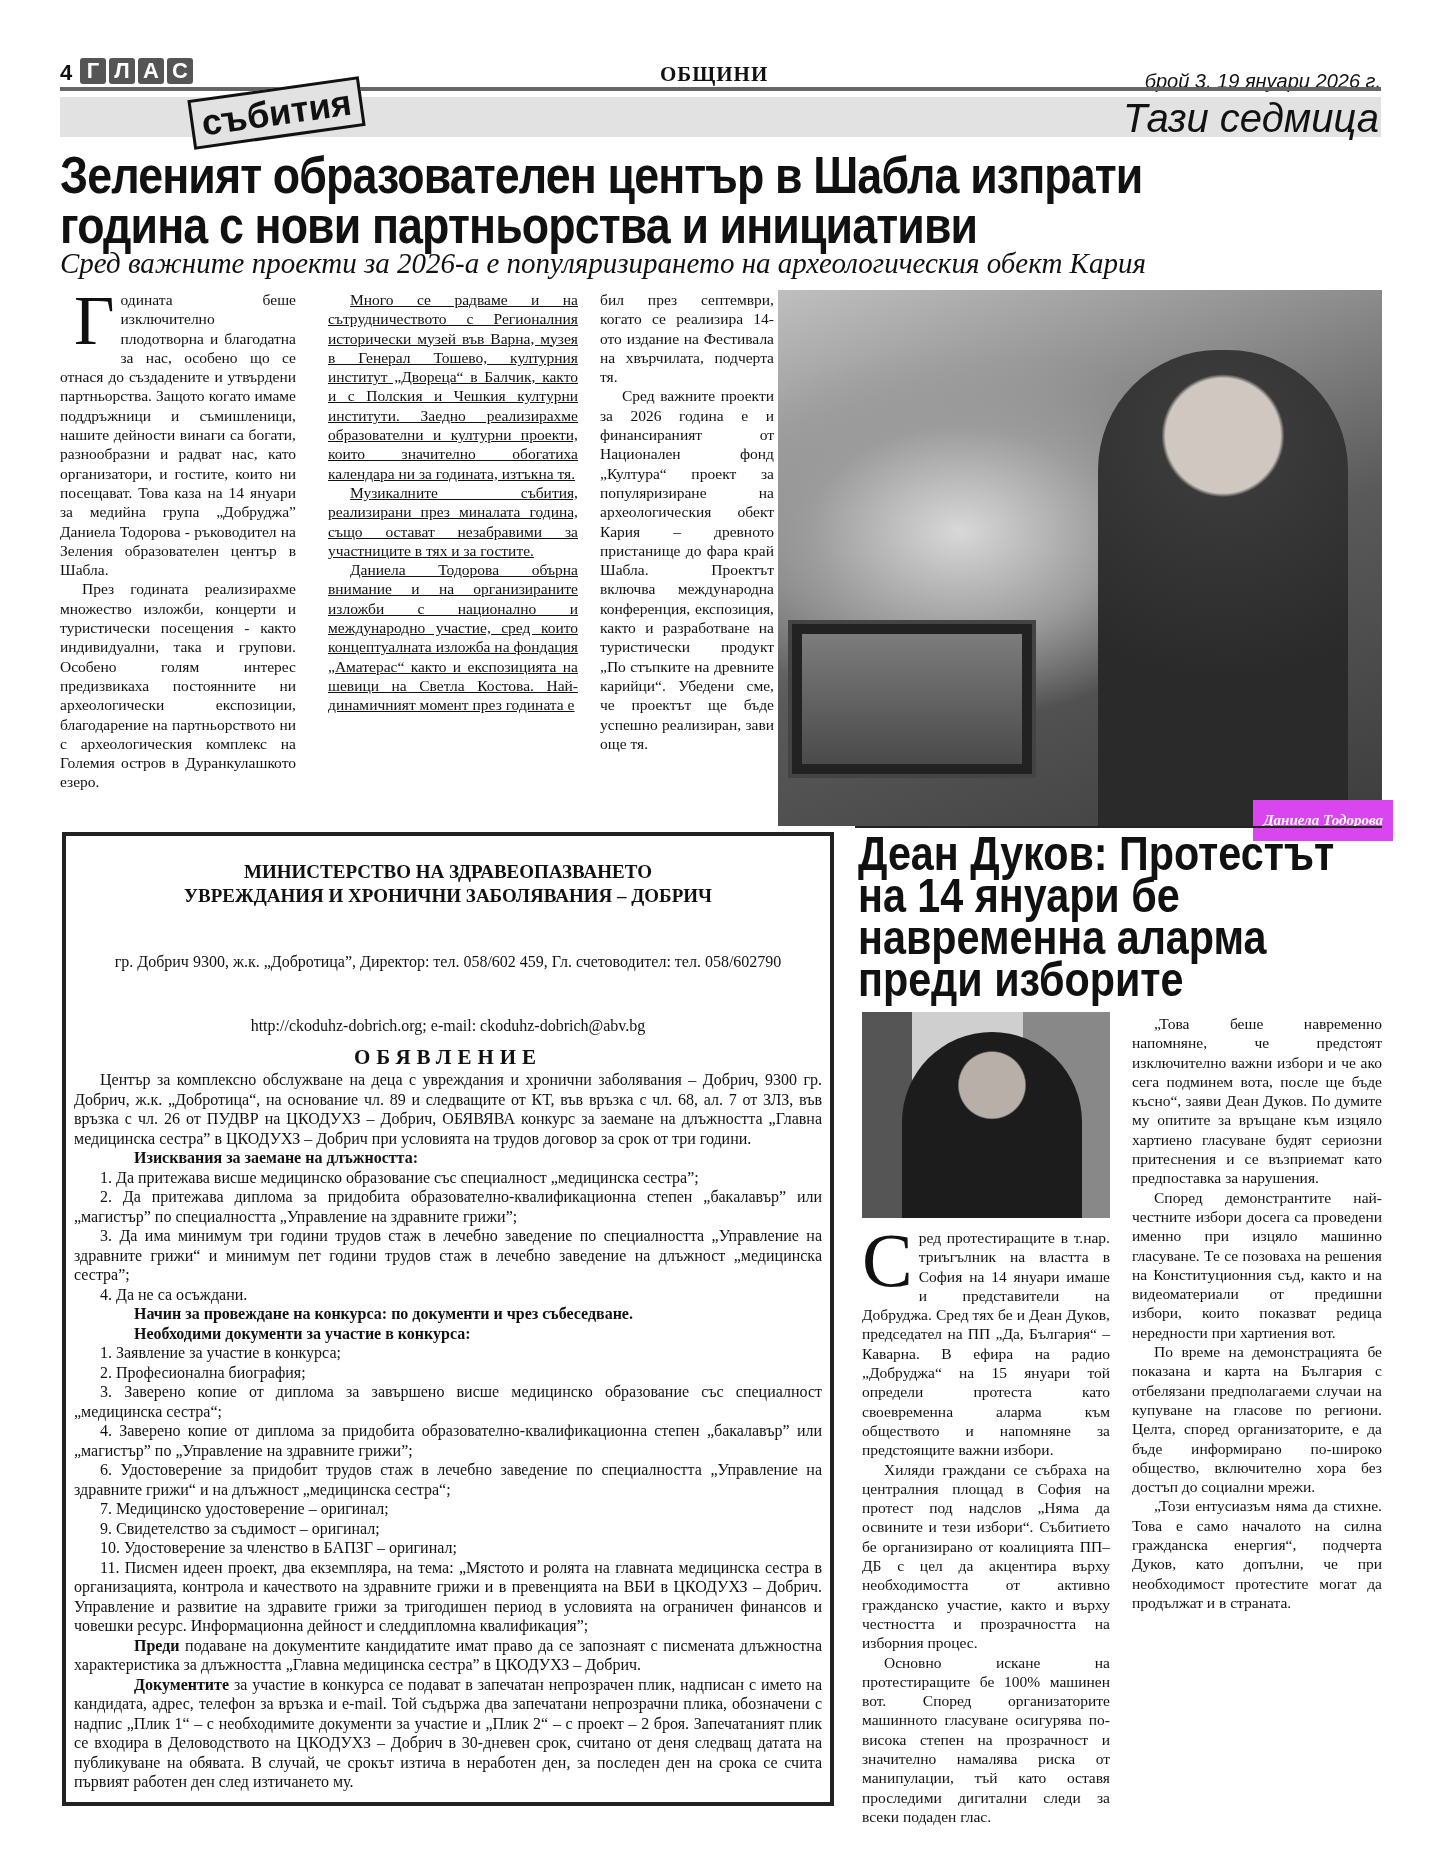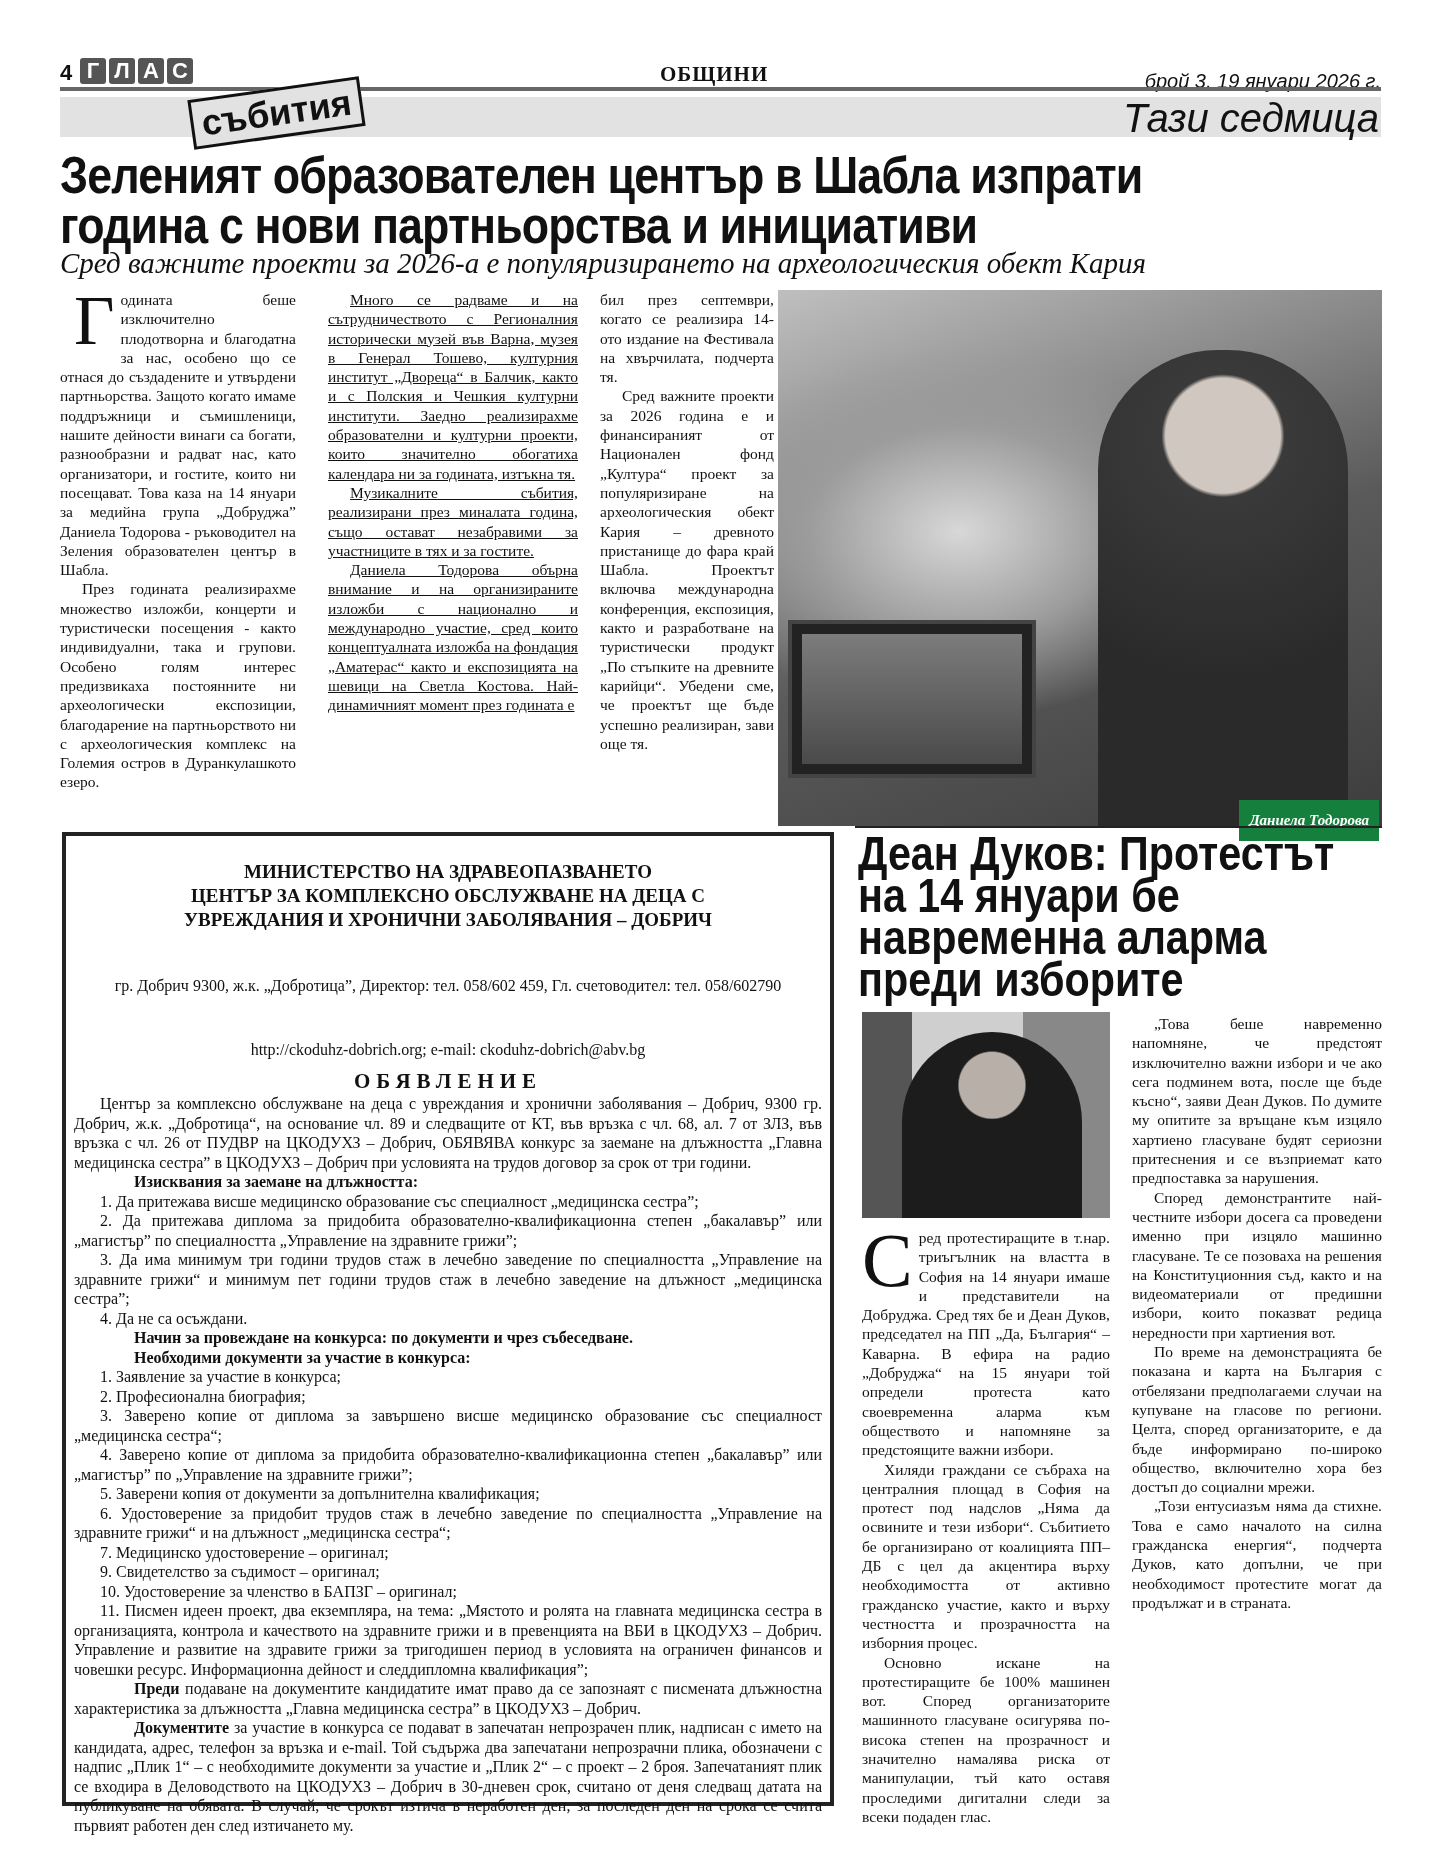--- a/index.html
+++ b/index.html
@@ -23,21 +23,21 @@
   .col p.first{text-indent:0;}
   .drop{float:left;font-size:70px;line-height:54px;margin:4px 6px 0 14px;}
   #c1{left:60px;top:290px;width:236px;}
   #c2{left:328px;top:290px;width:250px;text-decoration:underline;}
   #c3{left:600px;top:290px;width:174px;}
   #photo1{left:778px;top:290px;width:604px;height:536px;background:linear-gradient(160deg,#bfbfbf 0%,#8a8a8a 30%,#5a5a5a 55%,#3d3d3d 100%);overflow:hidden;}
   #photo1 .sea{position:absolute;left:0;top:0;width:100%;height:100%;background:radial-gradient(ellipse at 30% 45%,#d8d8d8 0%,#9c9c9c 25%,transparent 45%);}
   #photo1 .laptop{position:absolute;left:10px;top:330px;width:240px;height:150px;background:#222;border:4px solid #444;}
   #photo1 .laptop .scr{position:absolute;left:10px;top:10px;right:10px;bottom:10px;background:linear-gradient(#7c7c7c,#4a4a4a);}
   #photo1 .person{position:absolute;left:320px;top:60px;width:250px;height:476px;background:radial-gradient(circle at 50% 18%,#d0c8c0 0 14%,#3a3a3a 15%,#2a2a2a 60%);border-radius:120px 120px 0 0;}
-  #cap1{right:62px;top:800px;background:#15803d;color:#fff;font:italic bold 15px "Liberation Serif",serif;padding:12px 10px;}
+  #cap1{right:48px;top:800px;background:#d946ef;color:#fff;font:italic bold 15px "Liberation Serif",serif;padding:12px 10px;}
   
   #ad{left:62px;top:832px;width:772px;height:974px;border:4px solid #222;box-sizing:border-box;padding:24px 8px;font-size:16px;line-height:19.5px;}
   #ad .ctr{text-align:center;margin-top:44px;}
   #ad .h{font:bold 19px "Liberation Serif",serif;line-height:24px;text-align:center;}
   #ad .t{font:bold 21px "Liberation Serif",serif;letter-spacing:6px;text-align:center;margin-top:10px;}
   #ad p{margin:0;text-align:justify;text-indent:26px;}
   #ad p.b{font-weight:bold;text-indent:60px;}
   #ad p.i2{text-indent:60px;}
   
   #rule2{left:855px;top:826px;width:527px;height:2px;background:#222;}
@@ -86,38 +86,36 @@
   <div class="sea"></div>
   <div class="laptop">
       <div class="scr"></div>
     </div>
   <div class="person"></div>
 </div>
 <div class="abs" id="cap1">Даниела Тодорова</div>
 
 <div class="abs" id="ad">
   <div class="h">МИНИСТЕРСТВО НА ЗДРАВЕОПАЗВАНЕТО</div>
-  <div class="h">ЦЕНТЪР ЗА КОМПЛЕКСНО ОБСЛУЖВАНЕ НА ДЕЦА С</div>
   <div class="h">УВРЕЖДАНИЯ И ХРОНИЧНИ ЗАБОЛЯВАНИЯ – ДОБРИЧ</div>
   <div class="ctr">гр. Добрич 9300, ж.к. „Добротица”, Директор: тел. 058/602 459, Гл. счетоводител: тел. 058/602790</div>
   <div class="ctr">http://ckoduhz-dobrich.org; e-mail: ckoduhz-dobrich@abv.bg</div>
   <div class="t">ОБЯВЛЕНИЕ</div>
   <p>Център за комплексно обслужване на деца с увреждания и хронични заболявания – Добрич, 9300 гр. Добрич, ж.к. „Добротица“, на основание чл. 89 и следващите от  КТ, във връзка с чл. 68, ал. 7 от ЗЛЗ, във връзка с чл. 26 от ПУДВР на ЦКОДУХЗ – Добрич, ОБЯВЯВА конкурс за заемане на длъжността „Главна медицинска сестра” в ЦКОДУХЗ – Добрич при условията на трудов договор за срок от три години.</p>
   <p class="b">Изисквания за заемане на длъжността:</p>
   <p>1. Да притежава висше медицинско образование със специалност „медицинска сестра”;</p>
   <p>2. Да притежава диплома за придобита образователно-квалификационна степен „бакалавър” или „магистър” по специалността „Управление на здравните грижи”;</p>
   <p>3. Да има минимум три години трудов стаж в лечебно заведение по специалността „Управление на здравните грижи“ и минимум пет години трудов стаж в лечебно заведение на длъжност „медицинска сестра”;</p>
   <p>4. Да не са осъждани.</p>
   <p class="b">Начин за провеждане на конкурса: по документи и чрез събеседване.</p>
   <p class="b">Необходими документи за участие в конкурса:</p>
   <p>1. Заявление за участие в конкурса;</p>
   <p>2. Професионална биография;</p>
   <p>3. Заверено копие от диплома за завършено висше медицинско образование със специалност „медицинска сестра“;</p>
   <p>4. Заверено копие от диплома за придобита образователно-квалификационна степен „бакалавър” или „магистър” по „Управление на здравните грижи”;</p>
-  <p>5. Заверени копия от документи за допълнителна квалификация;</p>
   <p>6. Удостоверение за придобит трудов стаж в лечебно заведение по специалността „Управление на здравните грижи“ и на длъжност „медицинска сестра“;</p>
   <p>7. Медицинско удостоверение – оригинал;</p>
   <p>9. Свидетелство за съдимост – оригинал;</p>
   <p>10. Удостоверение за членство в БАПЗГ – оригинал;</p>
   <p>11. Писмен идеен проект, два екземпляра, на тема: „Мястото и ролята на главната медицинска сестра в организацията, контрола и качеството на здравните грижи и в превенцията на ВБИ в ЦКОДУХЗ – Добрич. Управление и развитие на здравите грижи  за тригодишен период в условията на ограничен финансов и човешки ресурс. Информационна дейност и следдипломна квалификация”;</p>
   <p class="i2"><b>Преди</b><span> подаване на документите кандидатите имат право да се запознаят с писмената длъжностна характеристика за длъжността „Главна медицинска сестра” в ЦКОДУХЗ – Добрич.</span></p>
   <p class="i2"><b>Документите</b><span> за участие в конкурса се подават в запечатан непрозрачен плик, надписан с името на кандидата, адрес, телефон за връзка и e-mail. Той съдържа два запечатани непрозрачни плика, обозначени с надпис „Плик 1“ – с необходимите документи за участие и „Плик 2“ – с проект – 2 броя. Запечатаният плик се входира в Деловодството на ЦКОДУХЗ – Добрич в 30-дневен срок, считано от деня следващ датата на публикуване на обявата. В случай, че срокът изтича в неработен ден, за последен ден на срока се счита първият работен ден след изтичането му.</span></p>
 </div>
 
 <div class="abs" id="rule2"></div>

